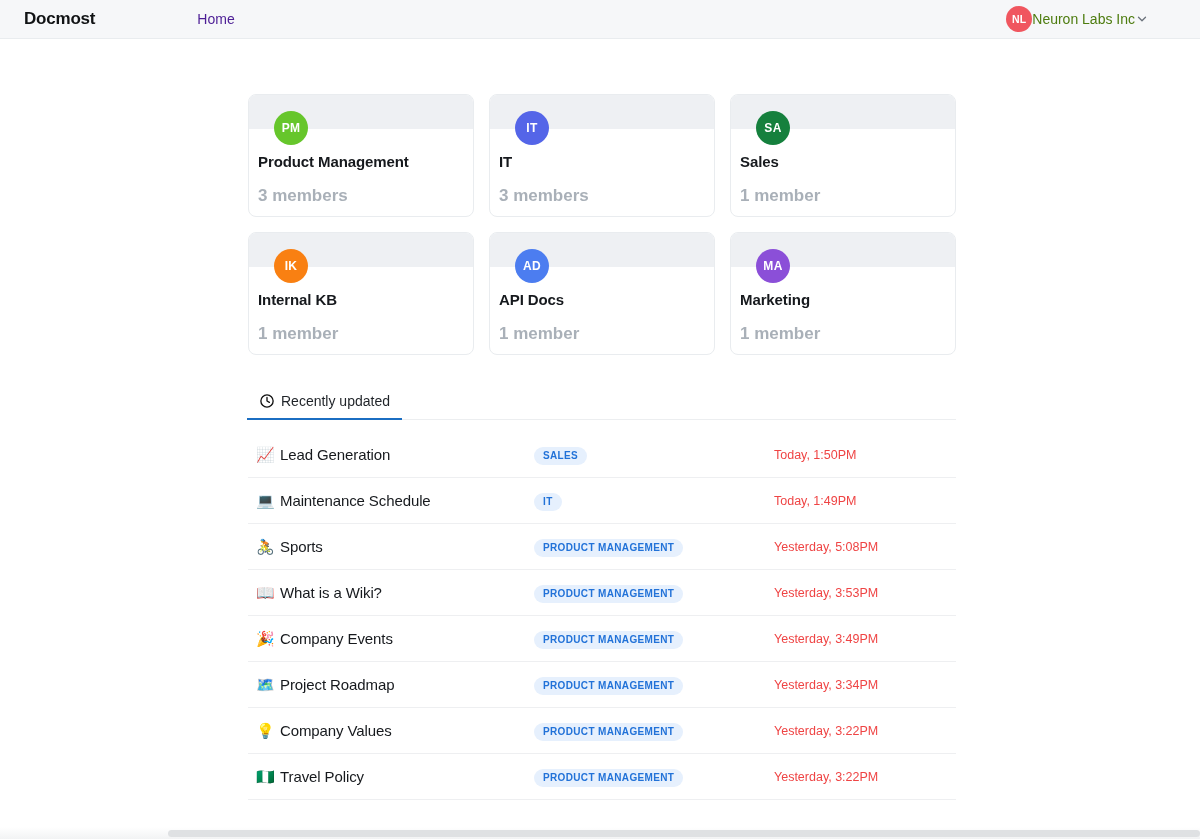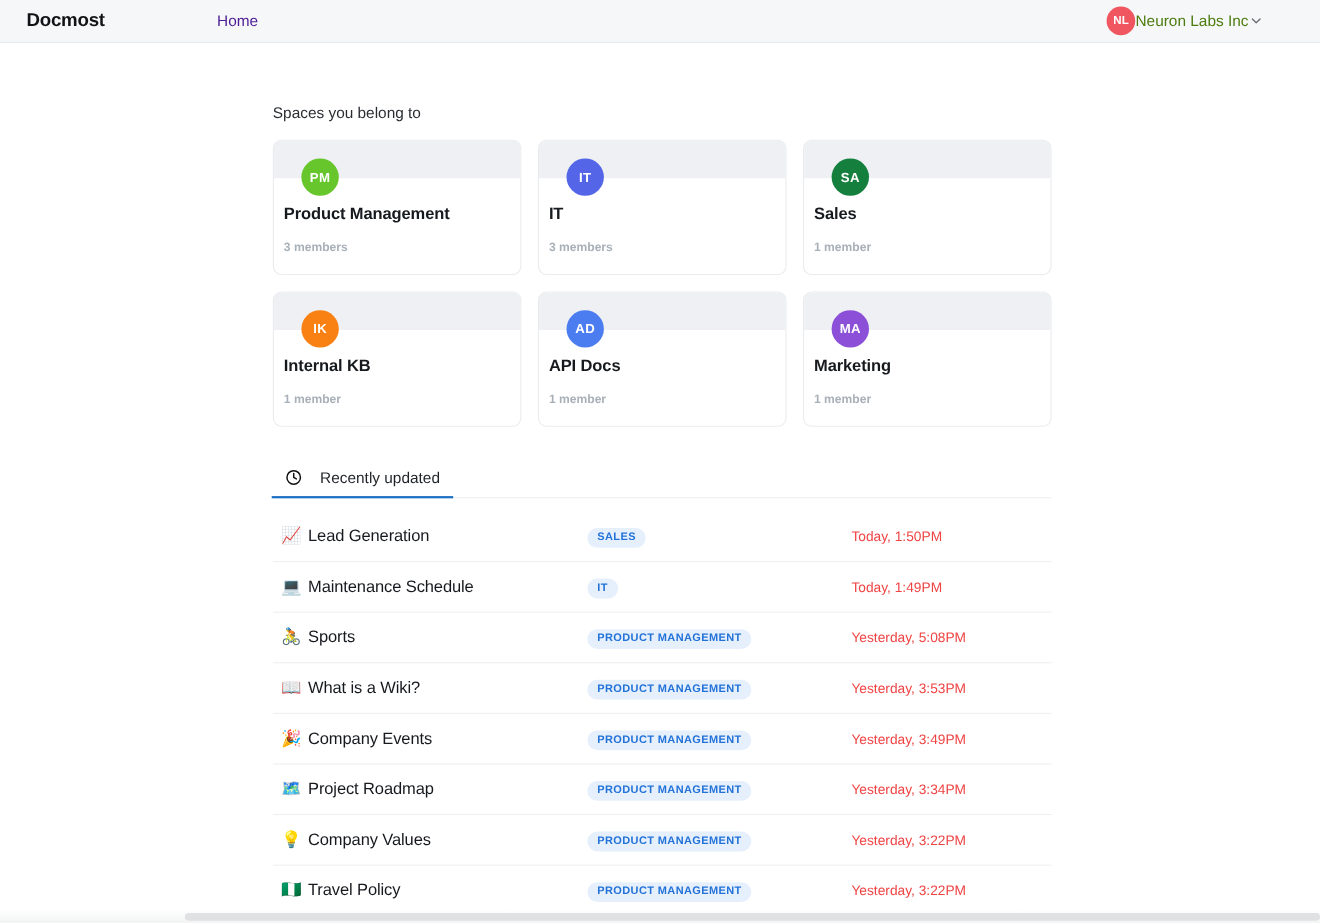--- a/index.html
+++ b/index.html
@@ -123,35 +123,35 @@
     padding: 24px 9px 0 9px;
   }
   .card-name {
     font-size: 15px;
     font-weight: 600;
     color: #16191d;
     letter-spacing: -0.1px;
   }
   .card-members {
     margin-top: 16px;
-    font-size: 11px;
+    font-size: 17px;
     font-weight: 700;
     color: #a9b0b8;
   }
 
   
   .tabs {
     margin-top: 33px;
     border-bottom: 1px solid #eceef0;
     display: flex;
   }
   .tab {
     display: flex;
     align-items: flex-start;
-    gap: 16px;
+    gap: 6px;
     padding: 5px 12px 10px 12px;
     margin-left: -1px;
     font-size: 14px;
     color: #1f2328;
     cursor: pointer;
     position: relative;
   }
   .tab.active::after {
     content: "";
     position: absolute;
@@ -253,21 +253,20 @@
       <svg class="chev" viewBox="0 0 24 24" fill="none" stroke="currentColor" stroke-width="2.2" stroke-linecap="round" stroke-linejoin="round">
           <polyline points="6 9 12 15 18 9"></polyline>
         </svg>
     </span>
   </div>
 </div>
 
 <div class="page">
   <div class="wrap">
 
-    <div class="section-title">Spaces you belong to</div>
 
     <div class="cards" id="spaces-grid">
         <div class="card">
           <div class="card-band"></div>
           <div class="card-avatar" style="background:#66c62b">PM</div>
           <div class="card-body">
             <div class="card-name">Product Management</div>
             <div class="card-members">3 members</div>
           </div>
         </div>

